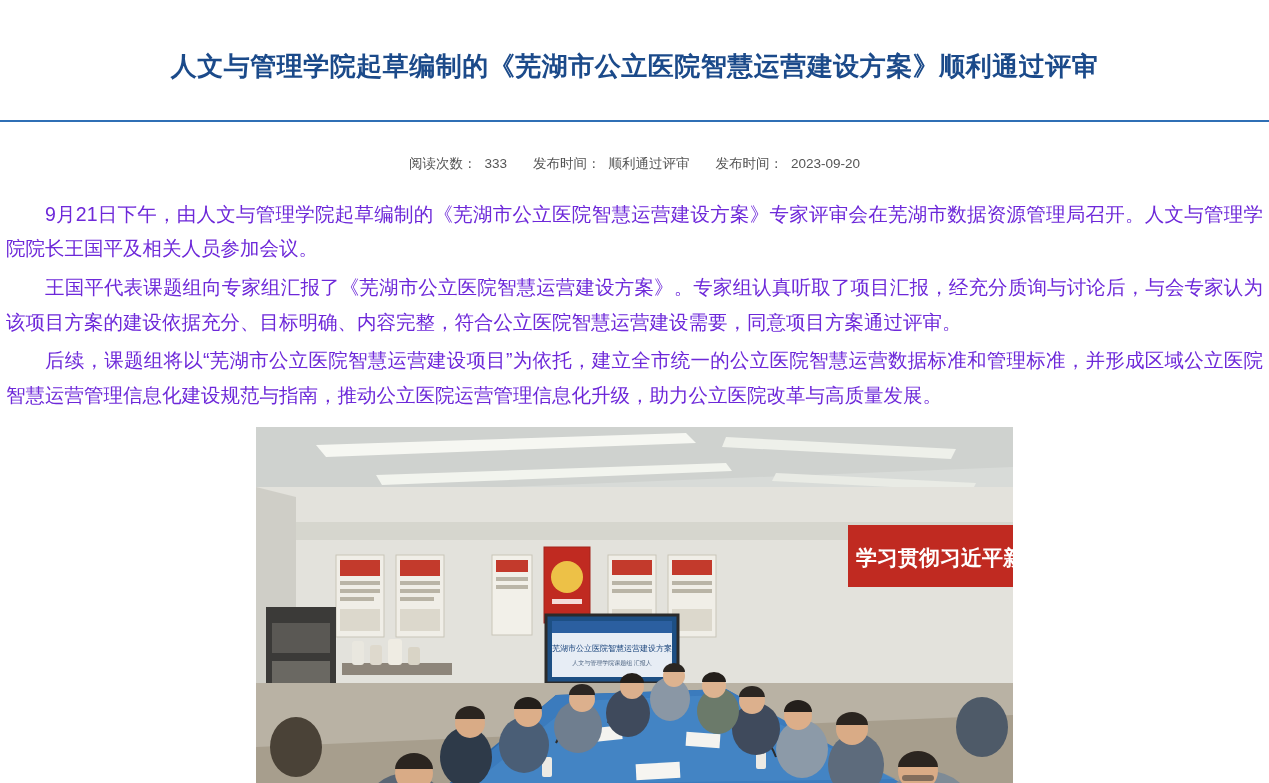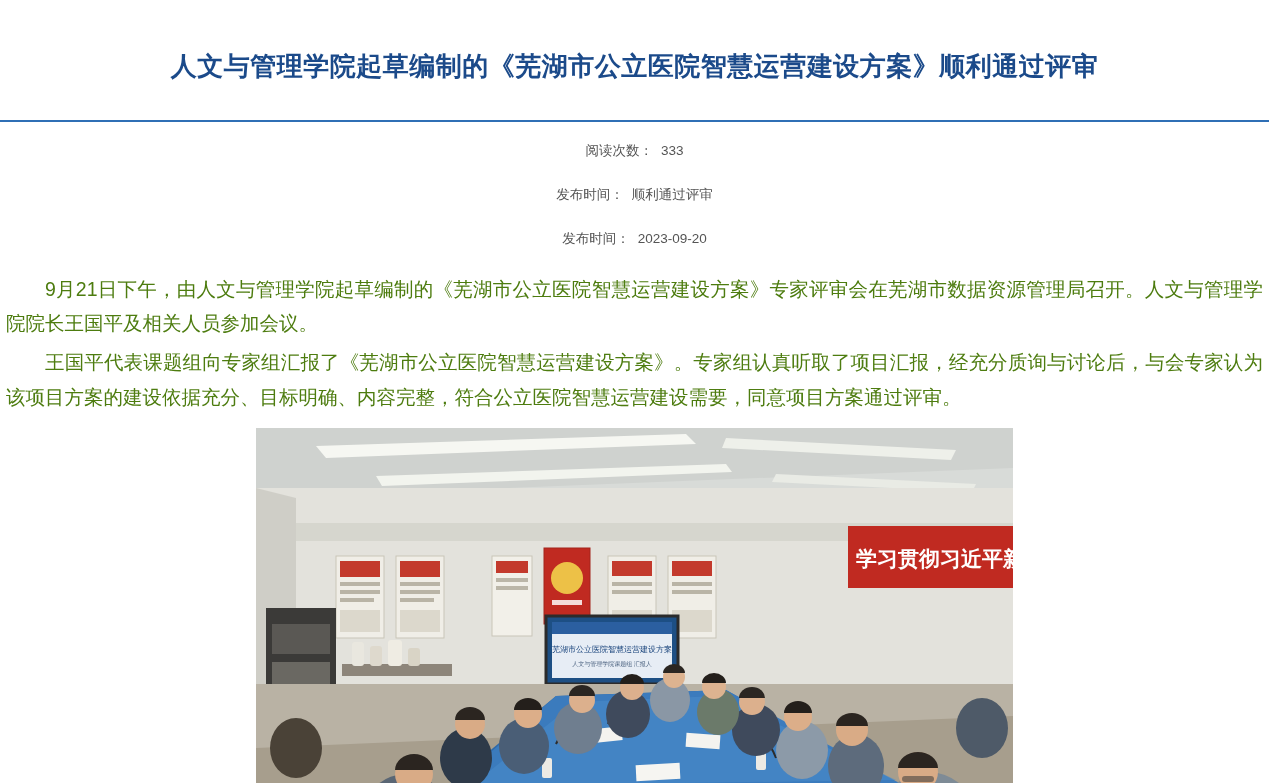--- a/index.html
+++ b/index.html
@@ -33,41 +33,40 @@
     width: 1269px;
     margin: 0;
   }
   .meta-bar {
     display: flex;
     justify-content: center;
     align-items: center;
     gap: 26px;
     font-size: 13.5px;
     color: #555;
-    padding: 20px 0 10px 0;
-    flex-direction: column;
+    padding: 33px 0 10px 0;
   }
   .meta-item {
     white-space: nowrap;
   }
   .meta-item .meta-label {
     color: #555;
   }
   .meta-item .meta-value {
     color: #555;
     margin-left: 8px;
   }
   .content {
     padding: 14px 6px 0 6px;
   }
   .content p {
     margin: 0 0 4px 0;
     font-size: 19.5px;
     line-height: 1.78;
-    color: #4d7c0f;
+    color: #6d28d9;
     text-align: justify;
     text-indent: 2em;
     font-family: "Liberation Sans", "DejaVu Sans", sans-serif;
   }
   .figure {
     margin: 14px auto 0 auto;
     width: 757px;
   }
   
   .photo {
@@ -94,20 +93,21 @@
       <span class="meta-label">发布时间：</span><span class="meta-value">顺利通过评审</span>
     </span>
     <span class="meta-item">
       <span class="meta-label">发布时间：</span><span class="meta-value">2023-09-20</span>
     </span>
   </div>
 
   <div class="content">
     <p>9月21日下午，由人文与管理学院起草编制的《芜湖市公立医院智慧运营建设方案》专家评审会在芜湖市数据资源管理局召开。人文与管理学院院长王国平及相关人员参加会议。</p>
     <p>王国平代表课题组向专家组汇报了《芜湖市公立医院智慧运营建设方案》。专家组认真听取了项目汇报，经充分质询与讨论后，与会专家认为该项目方案的建设依据充分、目标明确、内容完整，符合公立医院智慧运营建设需要，同意项目方案通过评审。</p>
+    <p>后续，课题组将以“芜湖市公立医院智慧运营建设项目”为依托，建立全市统一的公立医院智慧运营数据标准和管理标准，并形成区域公立医院智慧运营管理信息化建设规范与指南，推动公立医院运营管理信息化升级，助力公立医院改革与高质量发展。</p>
   </div>
 
   <div class="figure">
     <svg class="photo" viewBox="0 0 757 392" preserveAspectRatio="none">
 
       <rect x="0" y="0" width="757" height="120" fill="#d8dbd8"></rect>
       <polygon points="0,0 757,0 757,40 0,70" fill="#cfd2cf"></polygon>
 
       <polygon points="60,18 430,6 440,16 70,30" fill="#f6f7f2"></polygon>
       <polygon points="120,48 470,36 476,44 126,58" fill="#f2f4ee"></polygon>

